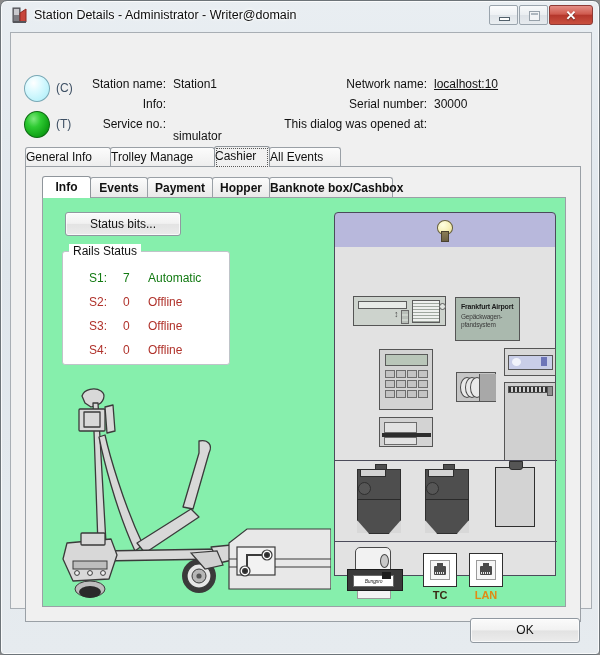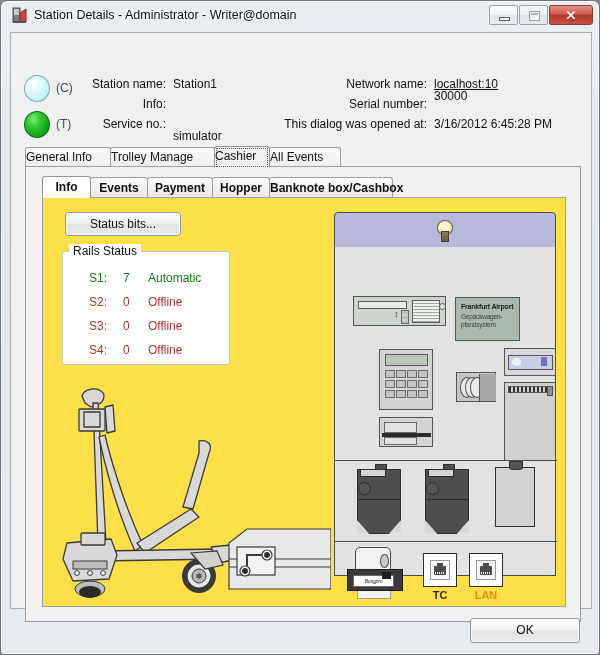--- a/index.html
+++ b/index.html
@@ -80,21 +80,21 @@
 
   
   #tabs-inner{position:absolute;left:16px;top:10px;width:524px;height:21px;}
   .itab{position:absolute;top:0;height:21px;box-sizing:border-box;
         font-size:12px;color:#111;line-height:20px;text-align:center;
         border:1px solid #9aa0a6;border-bottom:none;border-radius:3px 3px 0 0;
         background:linear-gradient(180deg,#fcfcfc 0%,#e8e8e8 100%);white-space:nowrap;font-weight:bold;}
   .itab.sel{background:#ffffff;border-color:#8f959b;z-index:3;height:22px;}
 
   #panel-inner{position:absolute;left:16px;top:30px;width:524px;height:410px;
-        box-sizing:border-box;border:1px solid #9aa0a6;background:#fde047;}
+        box-sizing:border-box;border:1px solid #9aa0a6;background:#86efac;}
 
   
   #status-bits{position:absolute;left:22px;top:14px;width:116px;height:24px;
     box-sizing:border-box;border:1px solid #9098a0;border-radius:3px;
     font-size:12px;color:#111;line-height:22px;text-align:center;
     background:linear-gradient(180deg,#fbfbfb 0%,#f1f1f1 47%,#e3e3e3 52%,#ebebeb 100%);
     box-shadow:inset 0 0 0 1px rgba(255,255,255,.7);}
 
   
   #rails-box{position:absolute;left:19px;top:53px;width:168px;height:114px;
@@ -281,24 +281,23 @@
     <div class="f-lbl" style="left:70px;top:64px;width:85px;">Info:</div>
     <div class="f-val" style="left:162px;top:64px;margin-top:32px;">simulator</div>
 
     <div class="f-lbl" style="left:70px;top:84px;width:85px;">Service no.:</div>
     <div class="f-val" style="left:162px;top:84px;"></div>
 
     <div class="f-lbl" style="left:240px;top:44px;width:176px;">Network name:</div>
     <div class="f-val" style="left:423px;top:44px;text-decoration:underline;">localhost:10</div>
 
     <div class="f-lbl" style="left:240px;top:64px;width:176px;">Serial number:</div>
-    <div class="f-val" style="left:423px;top:56px;">30000</div>
+    <div class="f-val" style="left:423px;top:64px;">30000</div>
 
     <div class="f-lbl" style="left:240px;top:84px;width:176px;">This dialog was opened at:</div>
-    <div class="f-val" style="left:423px;top:84px;">3/16/2012 6:45:28 PM</div>
 
     <div id="tabs-outer">
       <div class="otab" style="left:0;width:86px;">
         <span>General Info</span>
       </div>
       <div class="otab" style="left:85px;width:105px;">
         <span>Trolley Manage</span>
       </div>
       <div class="otab sel" style="left:189px;width:56px;top:-1px;">
         <span class="focusring"></span>

